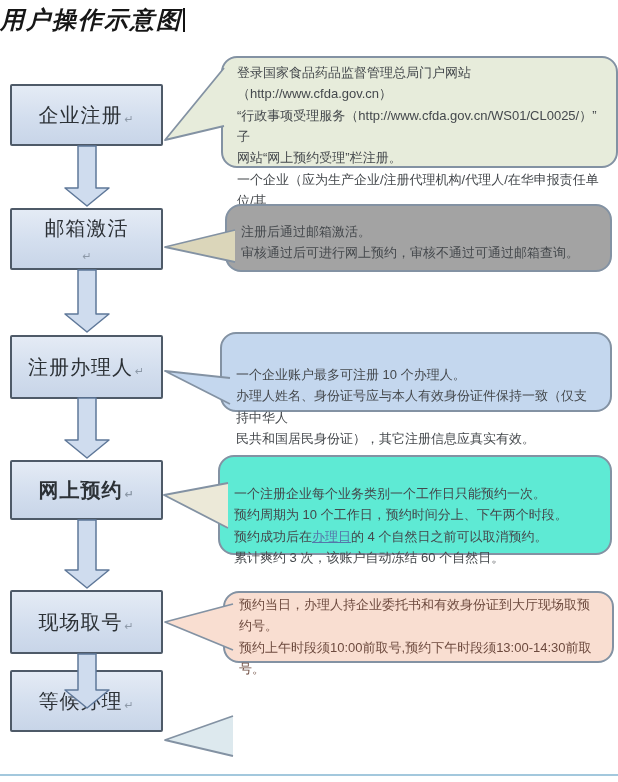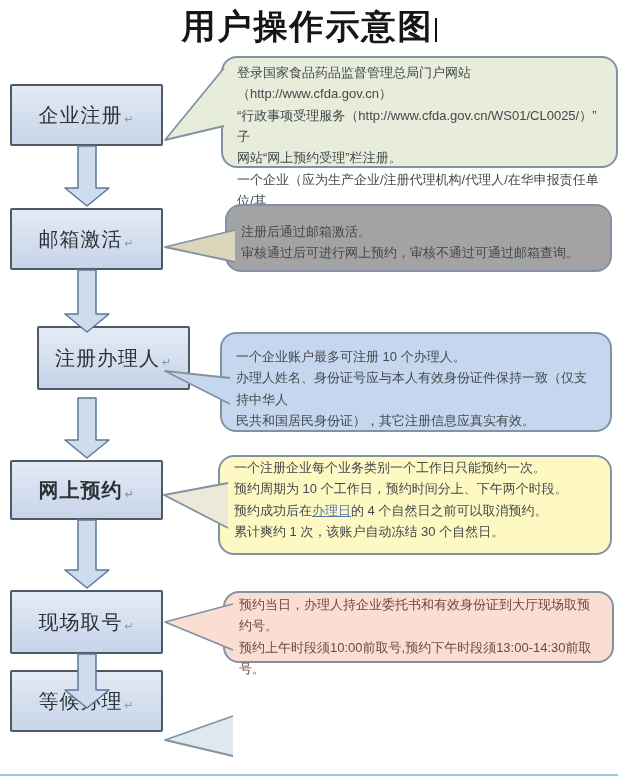--- a/index.html
+++ b/index.html
@@ -3,54 +3,55 @@
 <meta charset="utf-8">
 <style>
   html,body{margin:0;padding:0;background:#ffffff;}
   .canvas{
     position:relative;width:618px;height:782px;overflow:hidden;
     background:#ffffff;
     font-family:"Liberation Sans","DejaVu Sans",sans-serif;
   }
   .title{
     position:absolute;top:4px;left:0;width:100%;
-    text-align:center;font-size:34px;font-weight:600;color:#161616;
+    text-align:left;font-size:24px;font-weight:600;color:#161616;
     letter-spacing:2px;
+    font-style:italic;
   }
   .title .caret{
     display:inline-block;width:2px;height:24px;background:#111;
     vertical-align:-4px;margin-left:1px;
   }
   .flow-box{
     position:absolute;left:10px;width:153px;
     background:linear-gradient(180deg,#e4ebf5 0%,#d3deee 55%,#c8d5e8 100%);
     border:2px solid #4e5a68;border-radius:2px;
     display:flex;align-items:center;justify-content:center;
     font-size:20px;color:#2c3136;letter-spacing:1px;
     box-sizing:border-box;
   }
   .flow-box .pmark{font-size:11px;color:#8d99a8;margin-left:2px;margin-top:8px;}
   .b1{top:84px;height:62px;}
-  .b2{top:208px;height:62px;}
-  .b3{top:326px;height:64px;margin-left:27px;}
+  .b2{top:208px;height:62px;flex-direction:column;}
+  .b3{top:335px;height:64px;}
   .b4{top:460px;height:60px;font-weight:bold;}
   .b5{top:590px;height:64px;}
   .b6{top:670px;height:62px;}
 
   .callout{
     position:absolute;box-sizing:border-box;
     border:2px solid #8392a3;border-radius:16px;
     padding:8px 14px;
     font-size:13px;line-height:1.64;color:#44484c;
   }
   .callout-text{white-space:pre-line;}
   .c1{left:221px;top:56px;width:397px;height:112px;background:#e7ecdb;padding-top:4px;}
   .c2{left:225px;top:204px;width:387px;height:68px;background:#a3a3a3;padding-top:15px;}
-  .c3{left:220px;top:332px;width:392px;height:100px;background:#c4d7ee;padding-top:12px;}
-  .c4{left:218px;top:455px;width:394px;height:100px;background:#fef9c3;padding-top:0;}
+  .c3{left:220px;top:332px;width:392px;height:80px;background:#c4d7ee;padding-top:30px;}
+  .c4{left:218px;top:455px;width:394px;height:100px;background:#5eead4;padding-top:26px;}
   .c5{left:223px;top:591px;width:391px;height:72px;background:#f9ded1;padding-top:1px;color:#6d4a3e;}
   .c6{left:223px;top:706px;width:389px;height:58px;background:#dde9ee;display:flex;align-items:center;}
   .link-text{color:#5577aa;text-decoration:underline;cursor:pointer;}
   .svg-layer{
     position:absolute;top:0;left:0;width:618px;height:782px;
     pointer-events:none;z-index:5;
   }
   .block-arrow{fill:#cfdcee;stroke:#5f7899;stroke-width:1.5;stroke-linejoin:round;}
   .tail{stroke:#8392a3;stroke-width:1.8;stroke-linejoin:round;}
   .bottom-rule{
@@ -110,21 +111,21 @@
 办理人姓名、身份证号应与本人有效身份证件保持一致（仅支持中华人
 民共和国居民身份证），其它注册信息应真实有效。</div>
   </div>
 
   <div class="callout c4">
     <div class="callout-text">一个注册企业每个业务类别一个工作日只能预约一次。
 预约周期为 10 个工作日，预约时间分上、下午两个时段。</div>
     <div>
       <span>预约成功后在</span><span class="link-text">办理日</span><span>的 4 个自然日之前可以取消预约。</span>
     </div>
-    <div>累计爽约 1 次，该账户自动冻结 30 个自然日。</div>
+    <div>累计爽约 3 次，该账户自动冻结 60 个自然日。</div>
   </div>
 
   <div class="callout c5">
     <div class="callout-text">预约当日，办理人持企业委托书和有效身份证到大厅现场取预约号。
 预约上午时段须10:00前取号,预约下午时段须13:00-14:30前取号。</div>
   </div>
 
 
   <svg class="svg-layer" viewBox="0 0 618 782" xmlns="http://www.w3.org/2000/svg">
 

